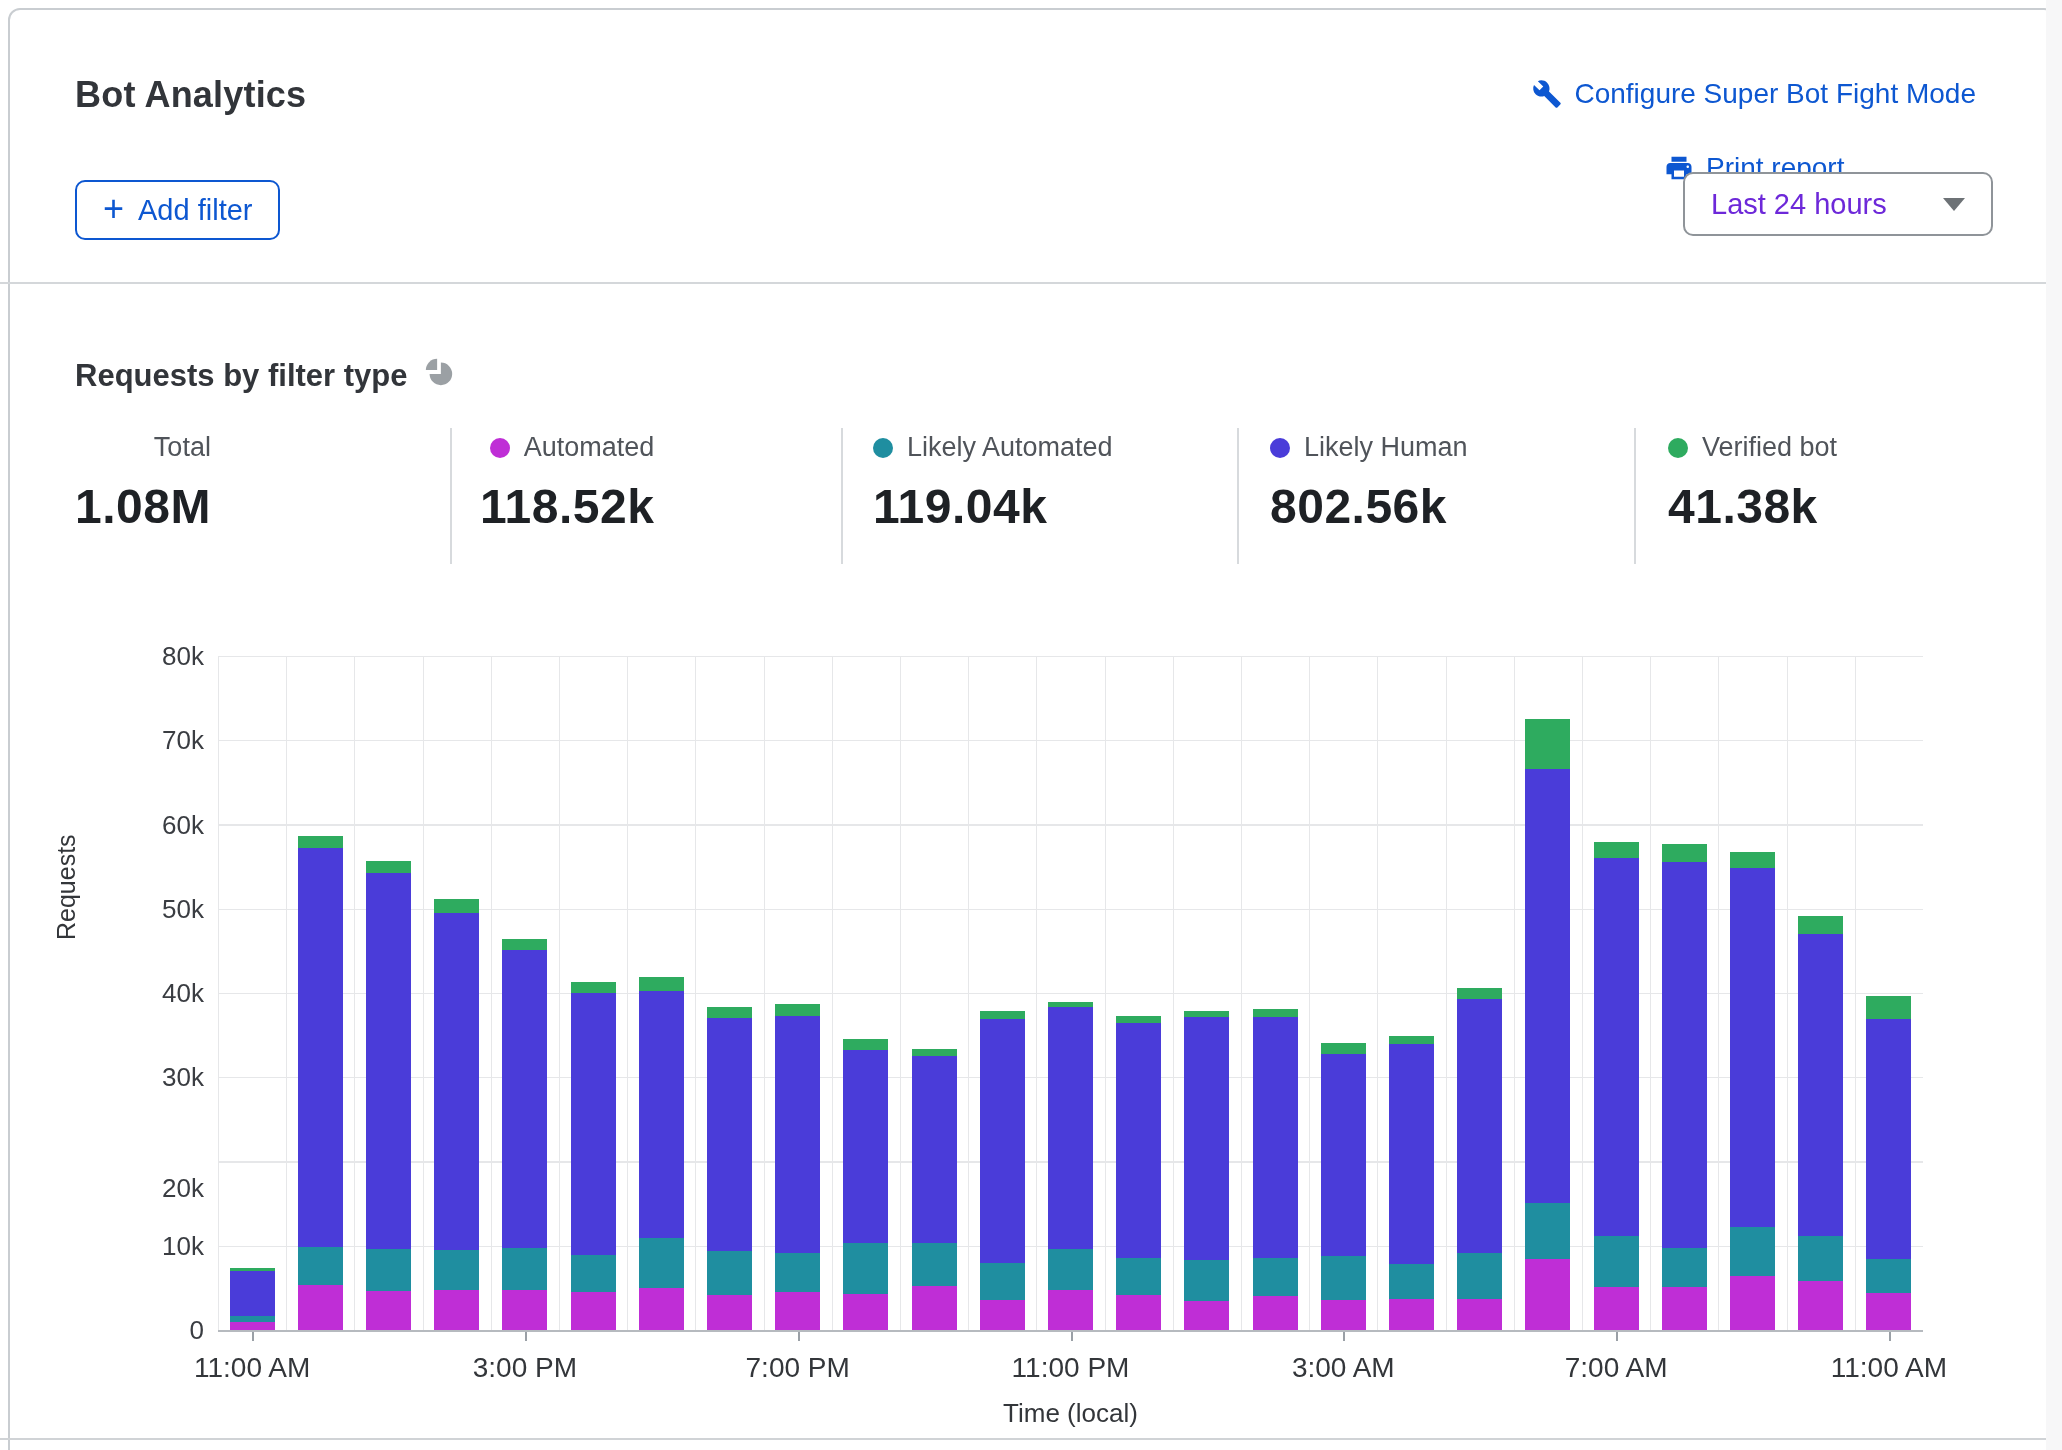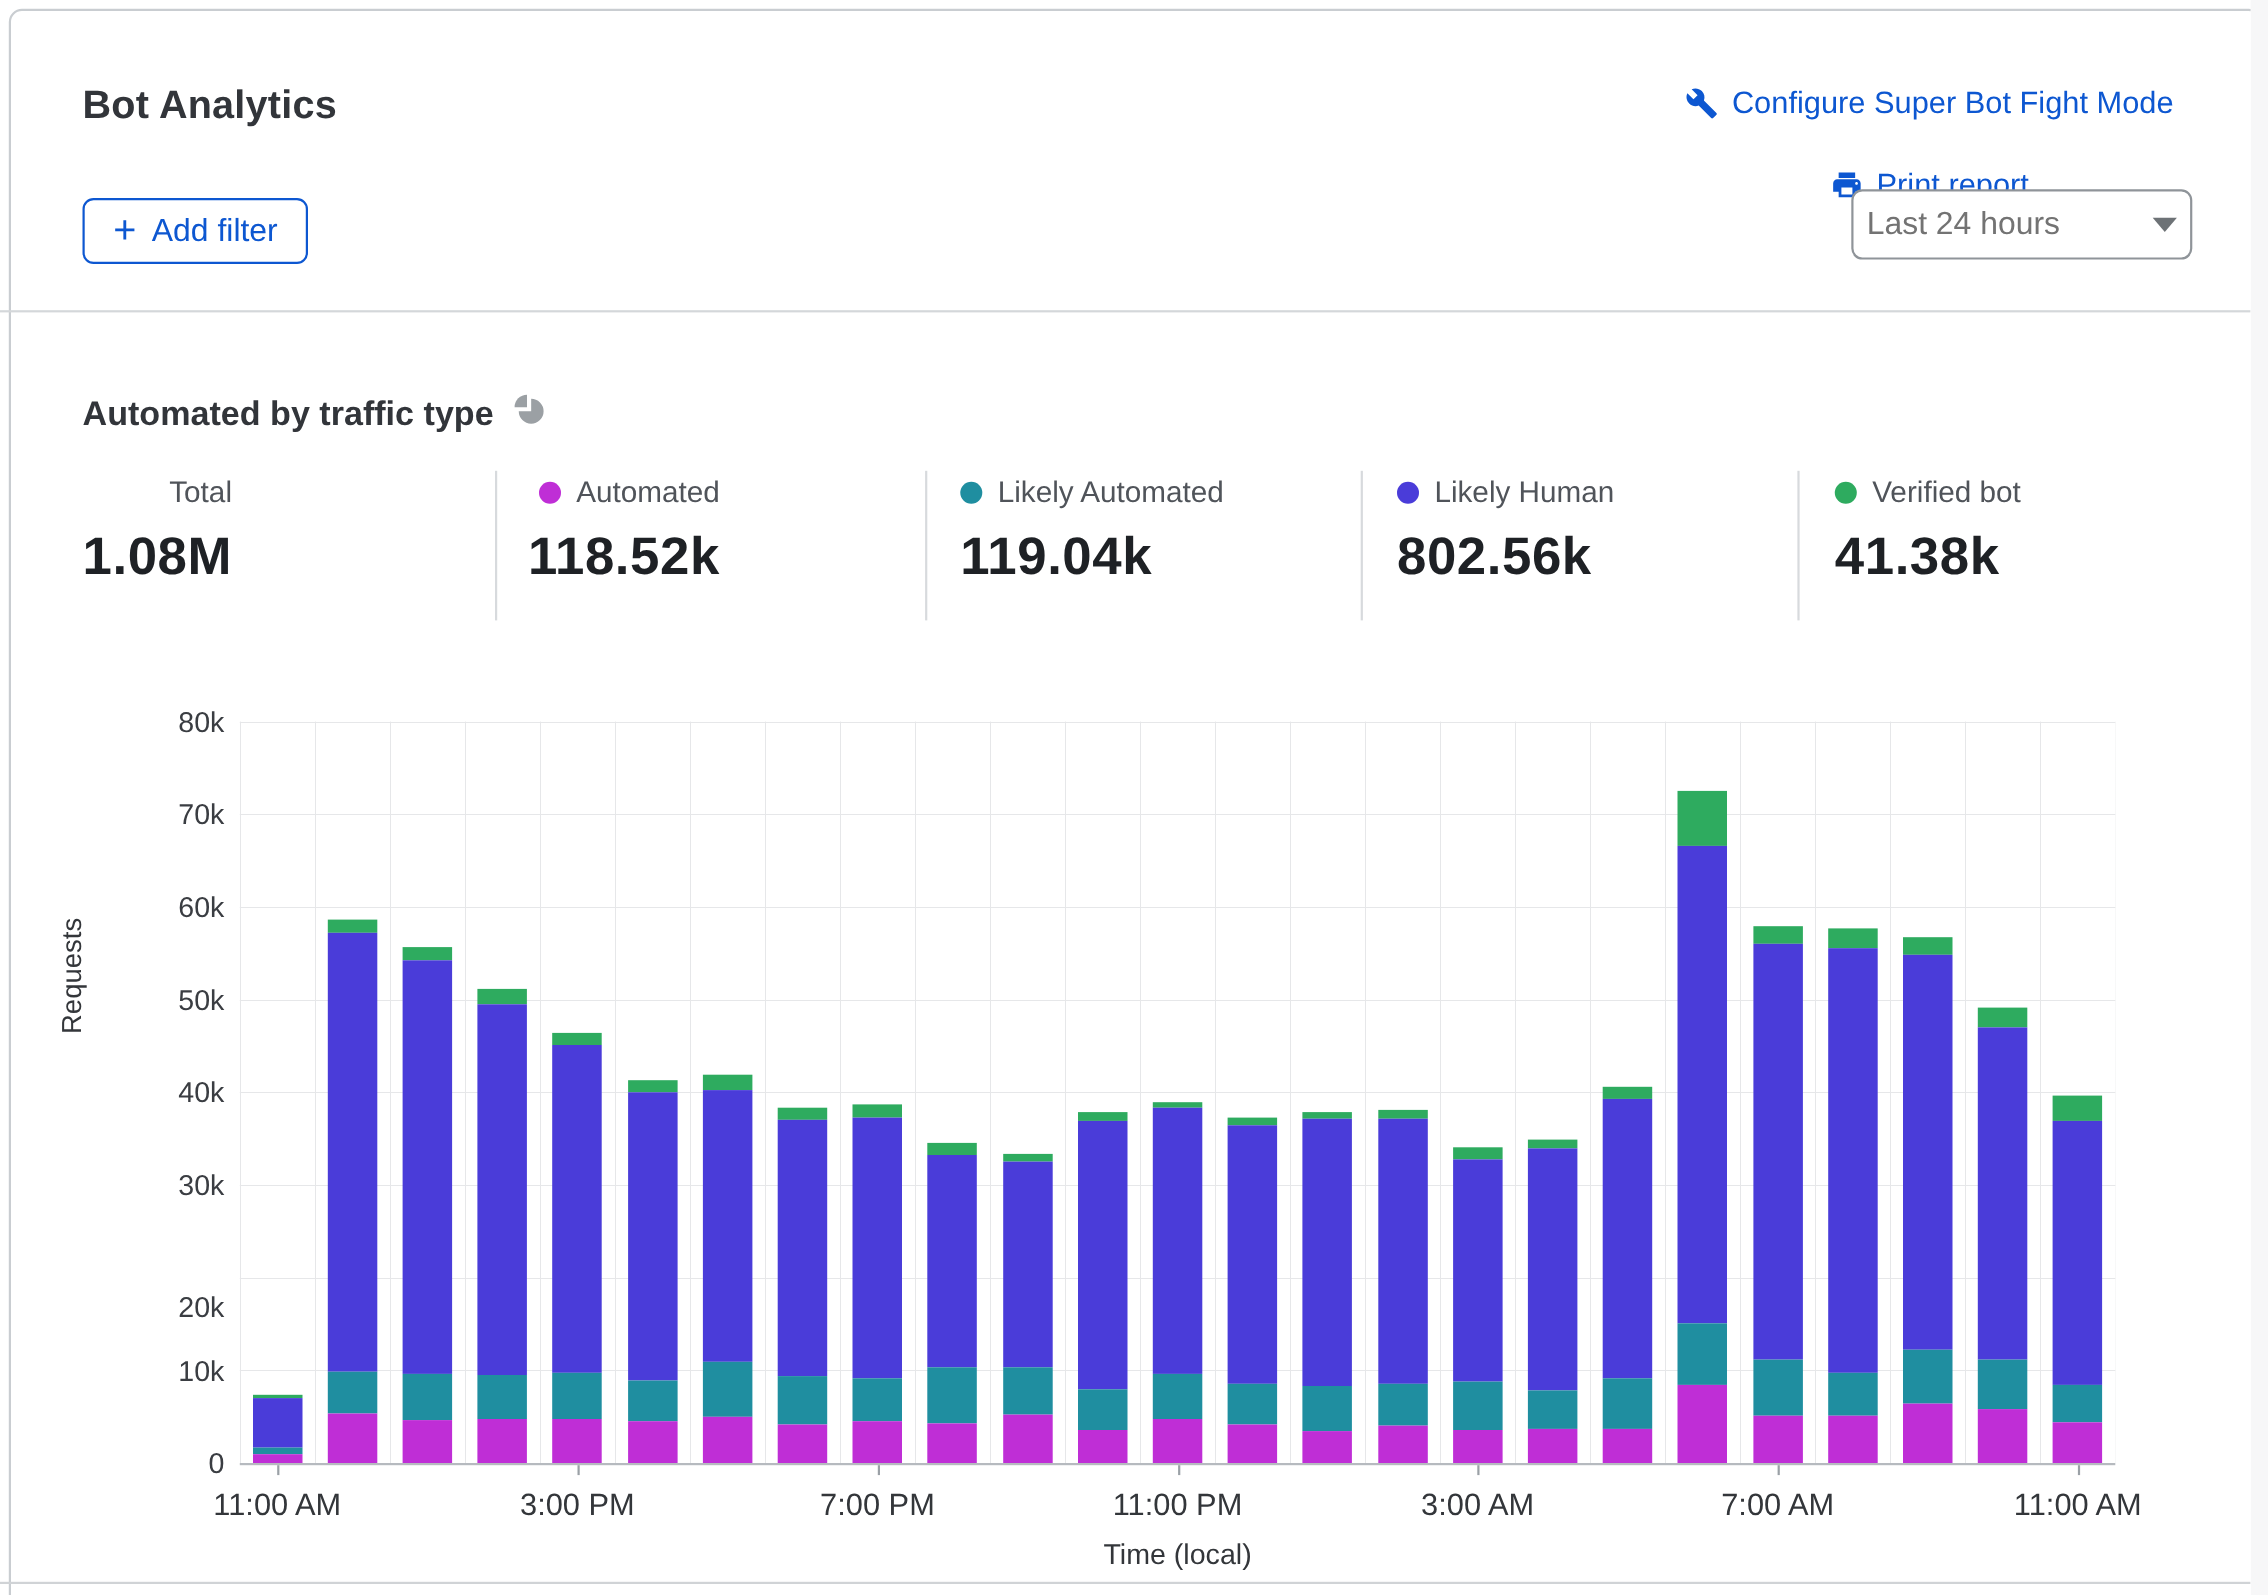--- a/index.html
+++ b/index.html
@@ -12,21 +12,21 @@
   .top-links{position:absolute;right:70px;top:78px;display:flex;align-items:center;gap:42px;flex-direction:column;}
   .link{display:flex;align-items:center;gap:12px;color:#0d57d1;font-size:28px;cursor:pointer;}
   .link svg{display:block;}
   .btn-add{position:absolute;left:75px;top:180px;height:60px;min-width:193px;box-sizing:border-box;
            display:flex;align-items:center;justify-content:center;gap:14px;
            border:2.5px solid #0d57d1;border-radius:10px;background:#fff;color:#0d57d1;
            font-size:29px;padding:0 26px;cursor:pointer;}
   .btn-add .plus{font-size:36px;font-weight:400;line-height:1;margin-top:-3px;}
   .select{position:absolute;left:1683px;top:172px;width:310px;height:64px;box-sizing:border-box;
           border:2.5px solid #8f9499;border-radius:10px;background:#fff;display:flex;align-items:center;
-          padding:0 12px;font-size:29px;color:#737373;cursor:pointer;}
+          padding:0 26px;font-size:29px;color:#6d28d9;cursor:pointer;}
   .select .caret{margin-left:auto;width:0;height:0;border-left:11px solid transparent;
                  border-right:11px solid transparent;border-top:13px solid #6d7276;}
   .hdr-divider{position:absolute;left:0;top:282px;width:100%;height:2px;background:#d4d7da;}
   .bottom-divider{position:absolute;left:0;top:1438px;width:100%;height:2px;background:#d0d3d6;}
   
   .sec-title{position:absolute;left:75px;top:356px;display:flex;align-items:center;gap:16px;
              font-size:31px;font-weight:700;color:#32353a;}
   
   .stat{position:absolute;top:432px;}
   .stat .lab{display:flex;align-items:center;gap:14px;font-size:27px;color:#50545a;justify-content:flex-end;}
@@ -84,21 +84,21 @@
   </button>
 
   <div class="select">
     <span>Last 24 hours</span>
     <span class="caret"></span>
   </div>
 
   <div class="hdr-divider"></div>
 
   <div class="sec-title">
-    <span>Automated by traffic type</span>
+    <span>Requests by filter type</span>
     <span>
       <svg width="32" height="32" viewBox="0 0 34 34">
         <path d="M15 3 A12 12 0 0 0 3 15 L15 15 Z" fill="#9ba0a4"></path>
         <path d="M19 7 A12 12 0 1 1 7 19 L19 19 Z" fill="#9ba0a4"></path>
       </svg>
     </span>
   </div>
 
   <div id="stats">
       <div class="stat" style="left: 75px;">

